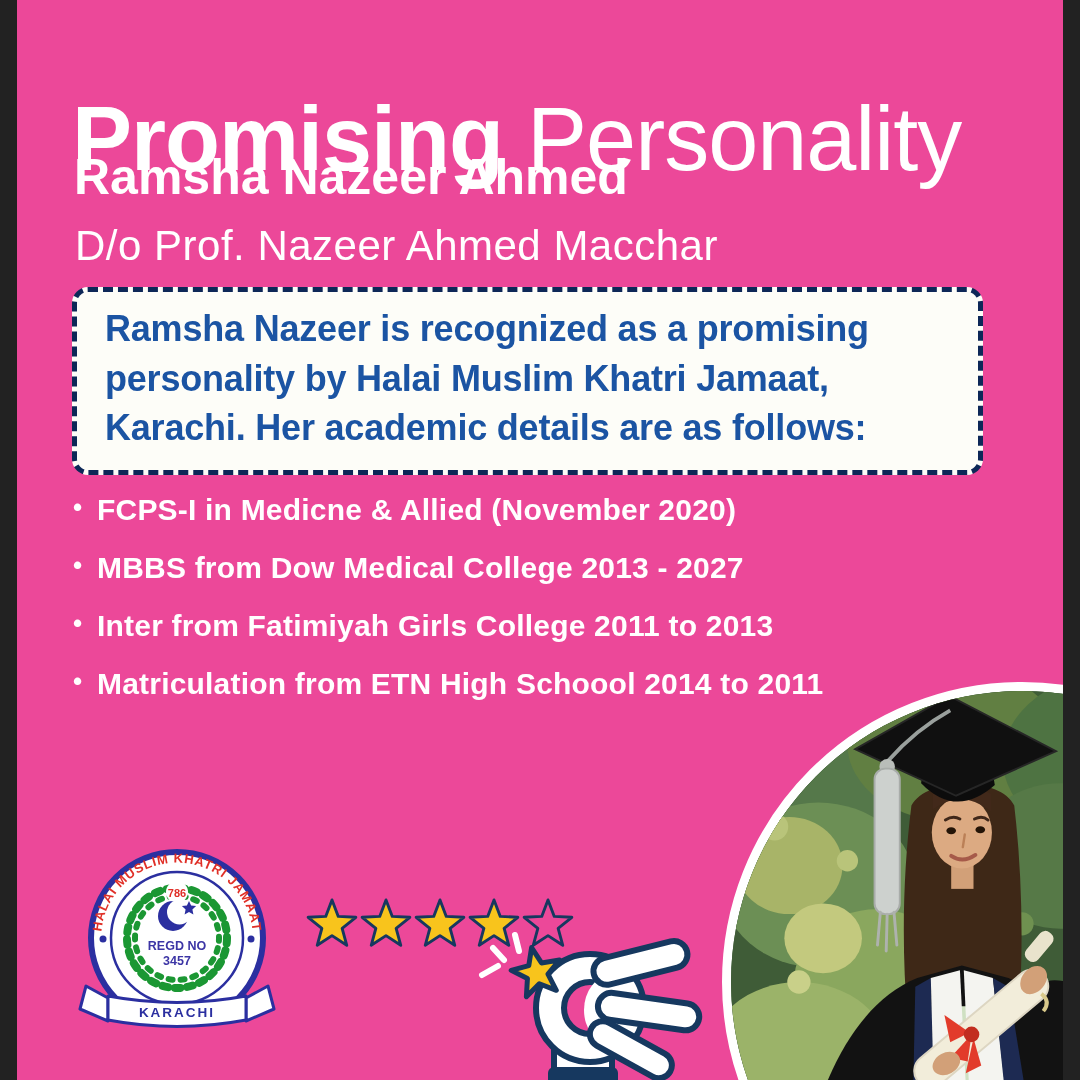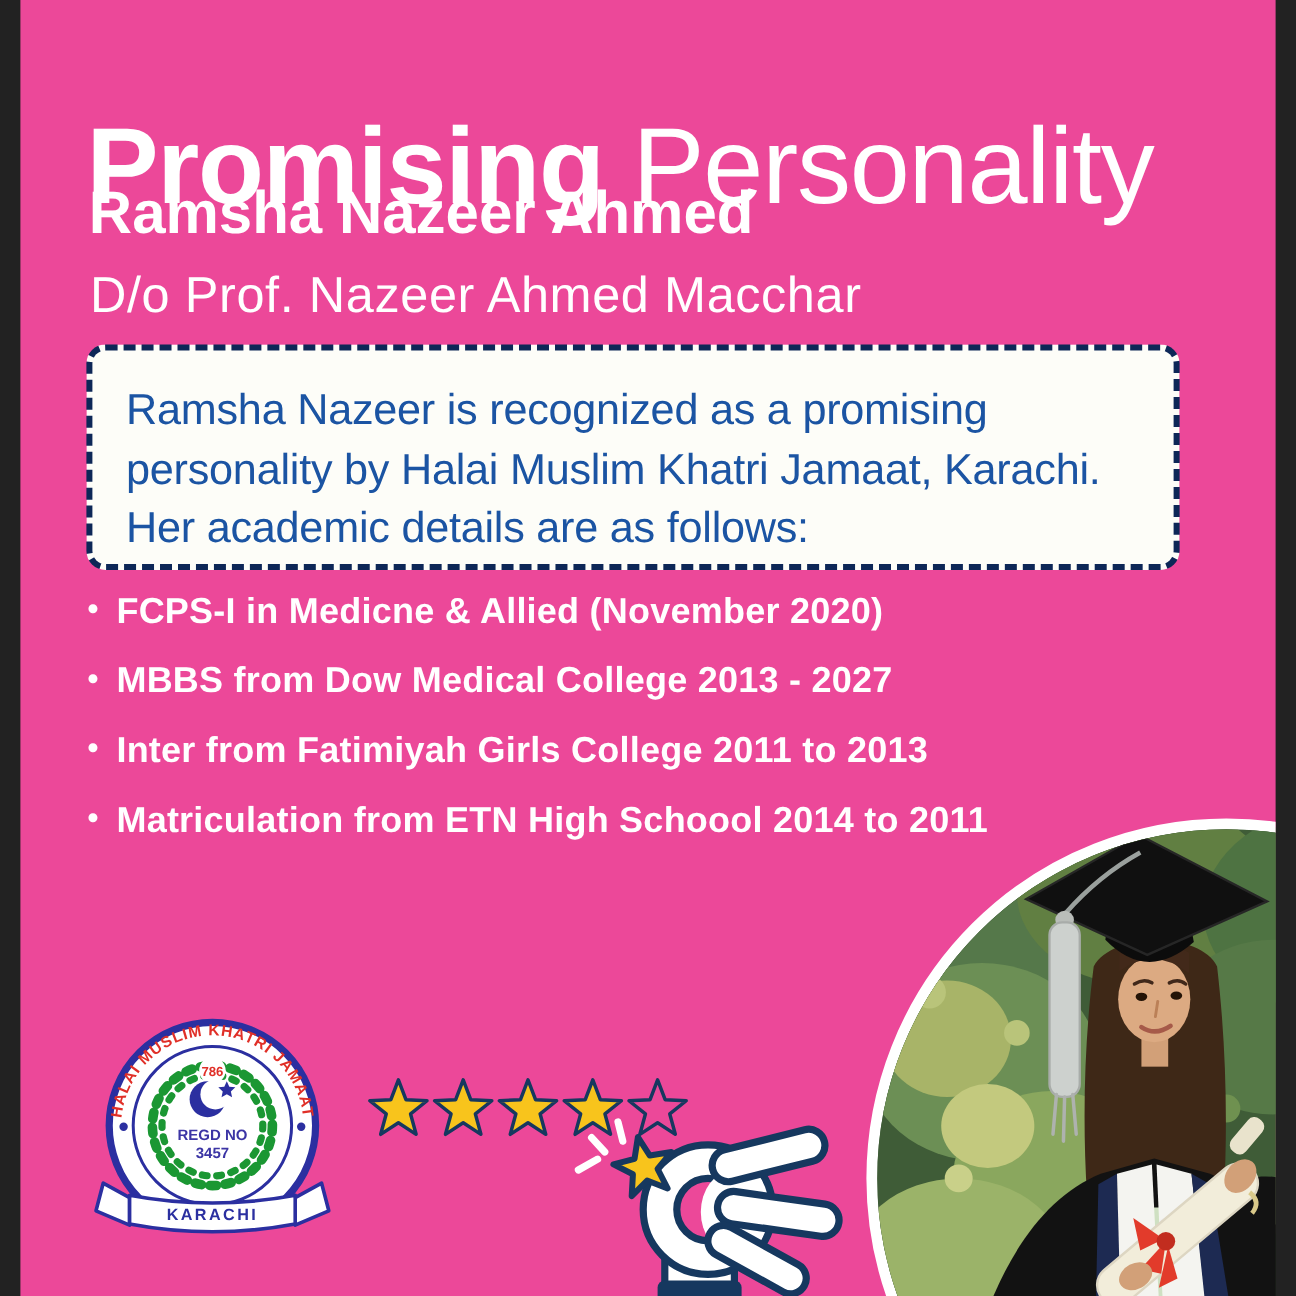--- a/index.html
+++ b/index.html
@@ -12,21 +12,21 @@
   .title{position:absolute;left:55px;top:30px;display:flex;align-items:baseline;gap:24px;
          font-size:90px;line-height:1.1;letter-spacing:-1px;white-space:nowrap;}
   .title .hl{font-weight:800;}
   .title .rest{font-weight:400;}
   .person-name{position:absolute;left:57px;top:148px;font-size:50px;font-weight:800;letter-spacing:0;}
   .person-rel{position:absolute;left:58px;top:222px;font-size:42px;font-weight:400;letter-spacing:.5px;}
   
   .recog{
     position:absolute;left:55px;top:287px;width:911px;height:188px;box-sizing:border-box;
     background:#fdfdf8;border:5px dashed #0d2757;border-radius:16px;
-    padding:24px 30px 0 28px;color:#1b54a3;font-size:36px;font-weight:400;
+    padding:12px 30px 0 28px;color:#1b54a3;font-size:36px;font-weight:700;
     line-height:1.38;letter-spacing:-.2px;overflow:hidden;
   }
   
   .bullets{position:absolute;left:56px;top:493px;margin:0;padding:0;list-style:none;
            font-size:30px;font-weight:700;letter-spacing:.2px;}
   .bullets li{position:relative;padding-left:24px;margin-bottom:24px;}
   .bullets li::before{content:"•";position:absolute;left:0;top:-1px;font-size:26px;}
   
   .logo{position:absolute;left:56px;top:846px;width:216px;height:206px;}
   

